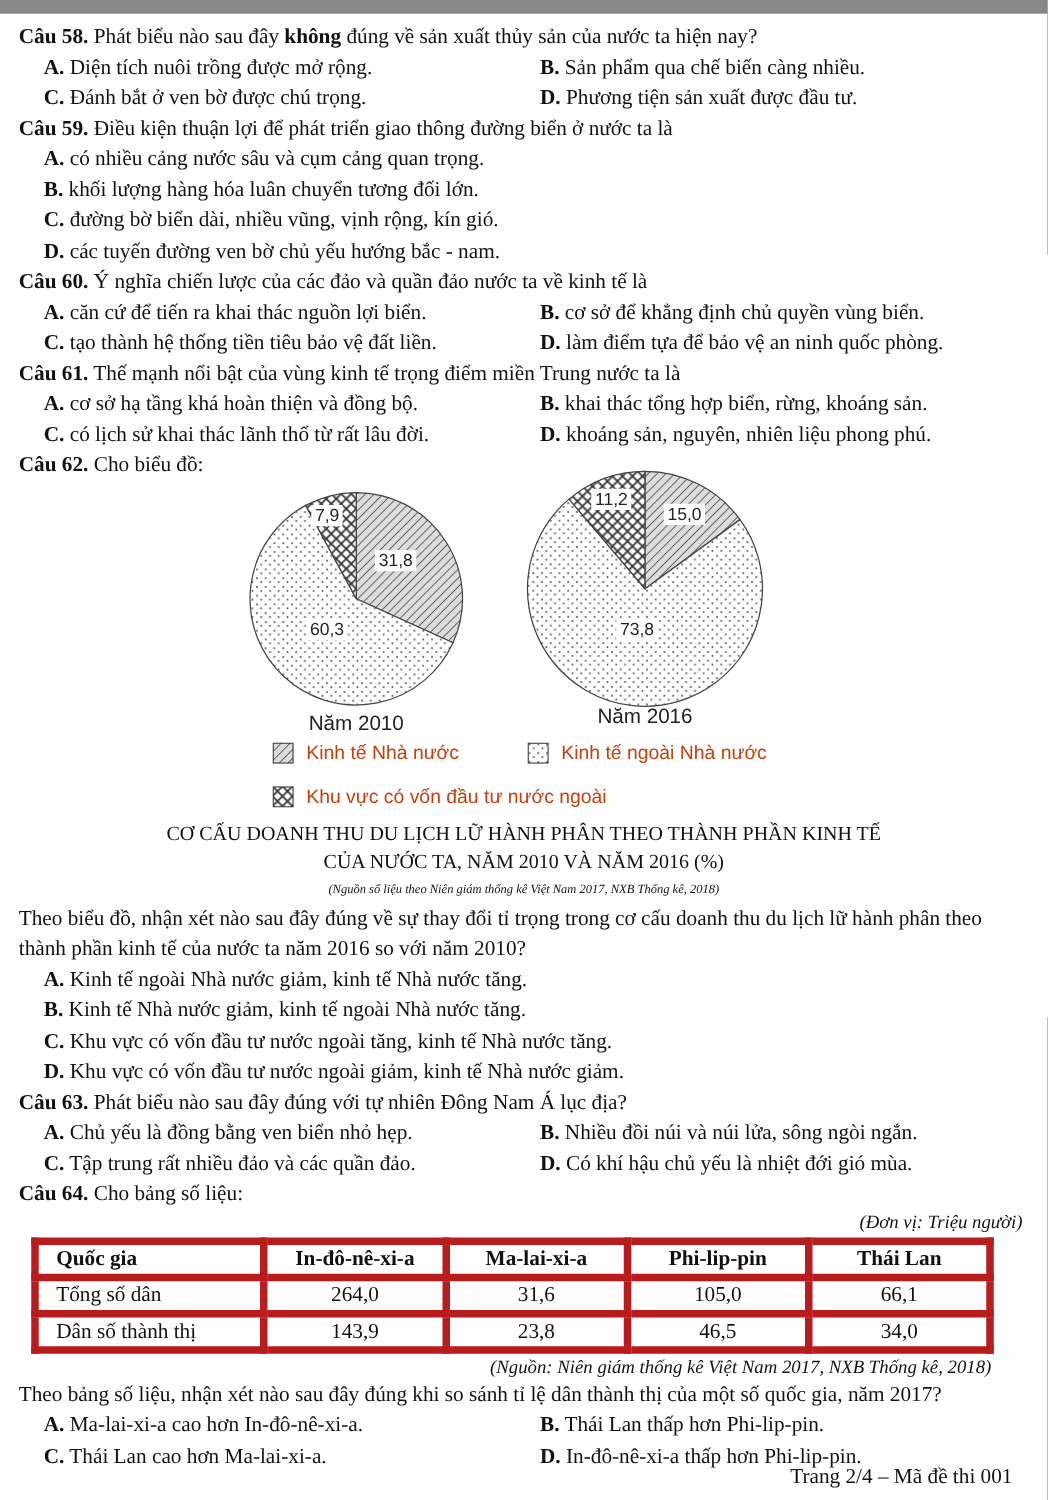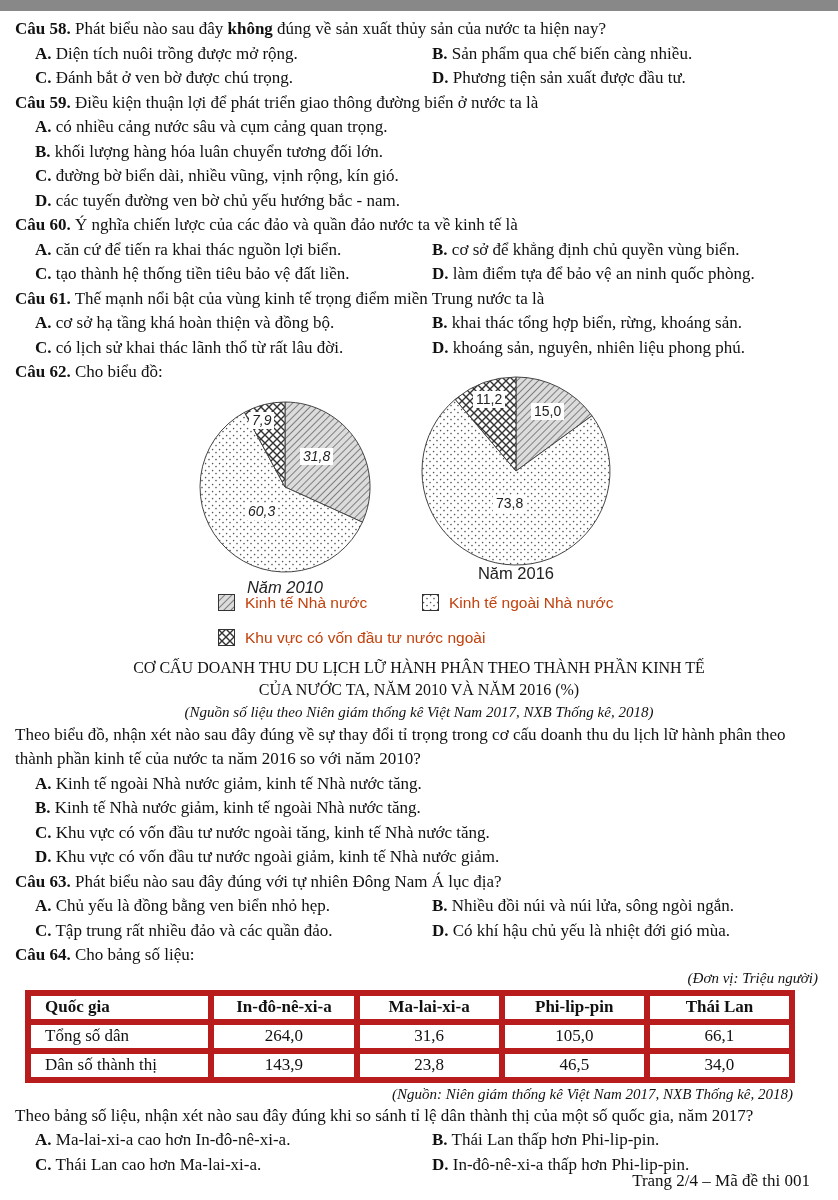--- a/index.html
+++ b/index.html
@@ -34,21 +34,21 @@
   }
   .slice-label{
     position:absolute;background:#fff;padding:0 3px;
     font-family:"Liberation Sans", sans-serif;font-size:14px;line-height:17px;color:#222;
   }
   .legend-item{position:absolute;display:flex;align-items:center;gap:10px;
     font-family:"Liberation Sans", sans-serif;font-size:15.5px;color:#c2410c;line-height:18px;}
   .legend-item svg{flex:0 0 auto;display:block;}
 
   .chart-title{margin:0;text-align:center;font-size:16px;line-height:22px;}
-  .chart-source{margin:0;text-align:center;font-size:15px;line-height:22px;font-style:italic;}
+  .chart-source{margin:0;text-align:center;font-size:10px;line-height:22px;font-style:italic;}
 
   
   .tbl-title{margin:1px 0 0 0;text-align:center;font-size:16px;line-height:24px;}
   .unit-line{margin:0 5px 2px 0;text-align:right;font-style:italic;font-size:15px;line-height:20px;}
   table.data{border-collapse:collapse;width:770px;margin-left:10px;}
   table.data th,table.data td{
     border:6px solid #b91c1c;font-size:17px;line-height:22px;padding:0 4px;height:23px;
     text-align:center;font-weight:normal;
   }
   table.data th{font-weight:bold;}
@@ -101,21 +101,21 @@
       <div class="opt"><span class="letter">C.</span> <span>có lịch sử khai thác lãnh thổ từ rất lâu đời.</span></div>
       <div class="opt"><span class="letter">D.</span> <span>khoáng sản, nguyên, nhiên liệu phong phú.</span></div>
     </div>
   </div>
 
   <div>
     <p class="stem"><span class="qlabel">Câu 62.</span> <span>Cho biểu đồ:</span></p>
 
     <div class="figure">
 
-      <div class="pie-wrap" style="left:182px;top:14px;width:176px;font-style:italic;">
+      <div class="pie-wrap" style="left:182px;top:6px;width:176px;">
         <svg width="176" height="200" viewBox="0 0 176 200">
           <defs>
             <pattern id="pHatch" patternUnits="userSpaceOnUse" width="5" height="5" patternTransform="rotate(45)">
               <rect width="5" height="5" fill="#dcdcdc"></rect>
               <line x1="0" y1="0" x2="0" y2="5" stroke="#555" stroke-width="1.4"></line>
             </pattern>
             <pattern id="pDots" patternUnits="userSpaceOnUse" width="7" height="7">
               <rect width="7" height="7" fill="#ffffff"></rect>
               <circle cx="1.6" cy="1.6" r="0.8" fill="#555"></circle>
               <circle cx="5" cy="4.6" r="0.8" fill="#555"></circle>

